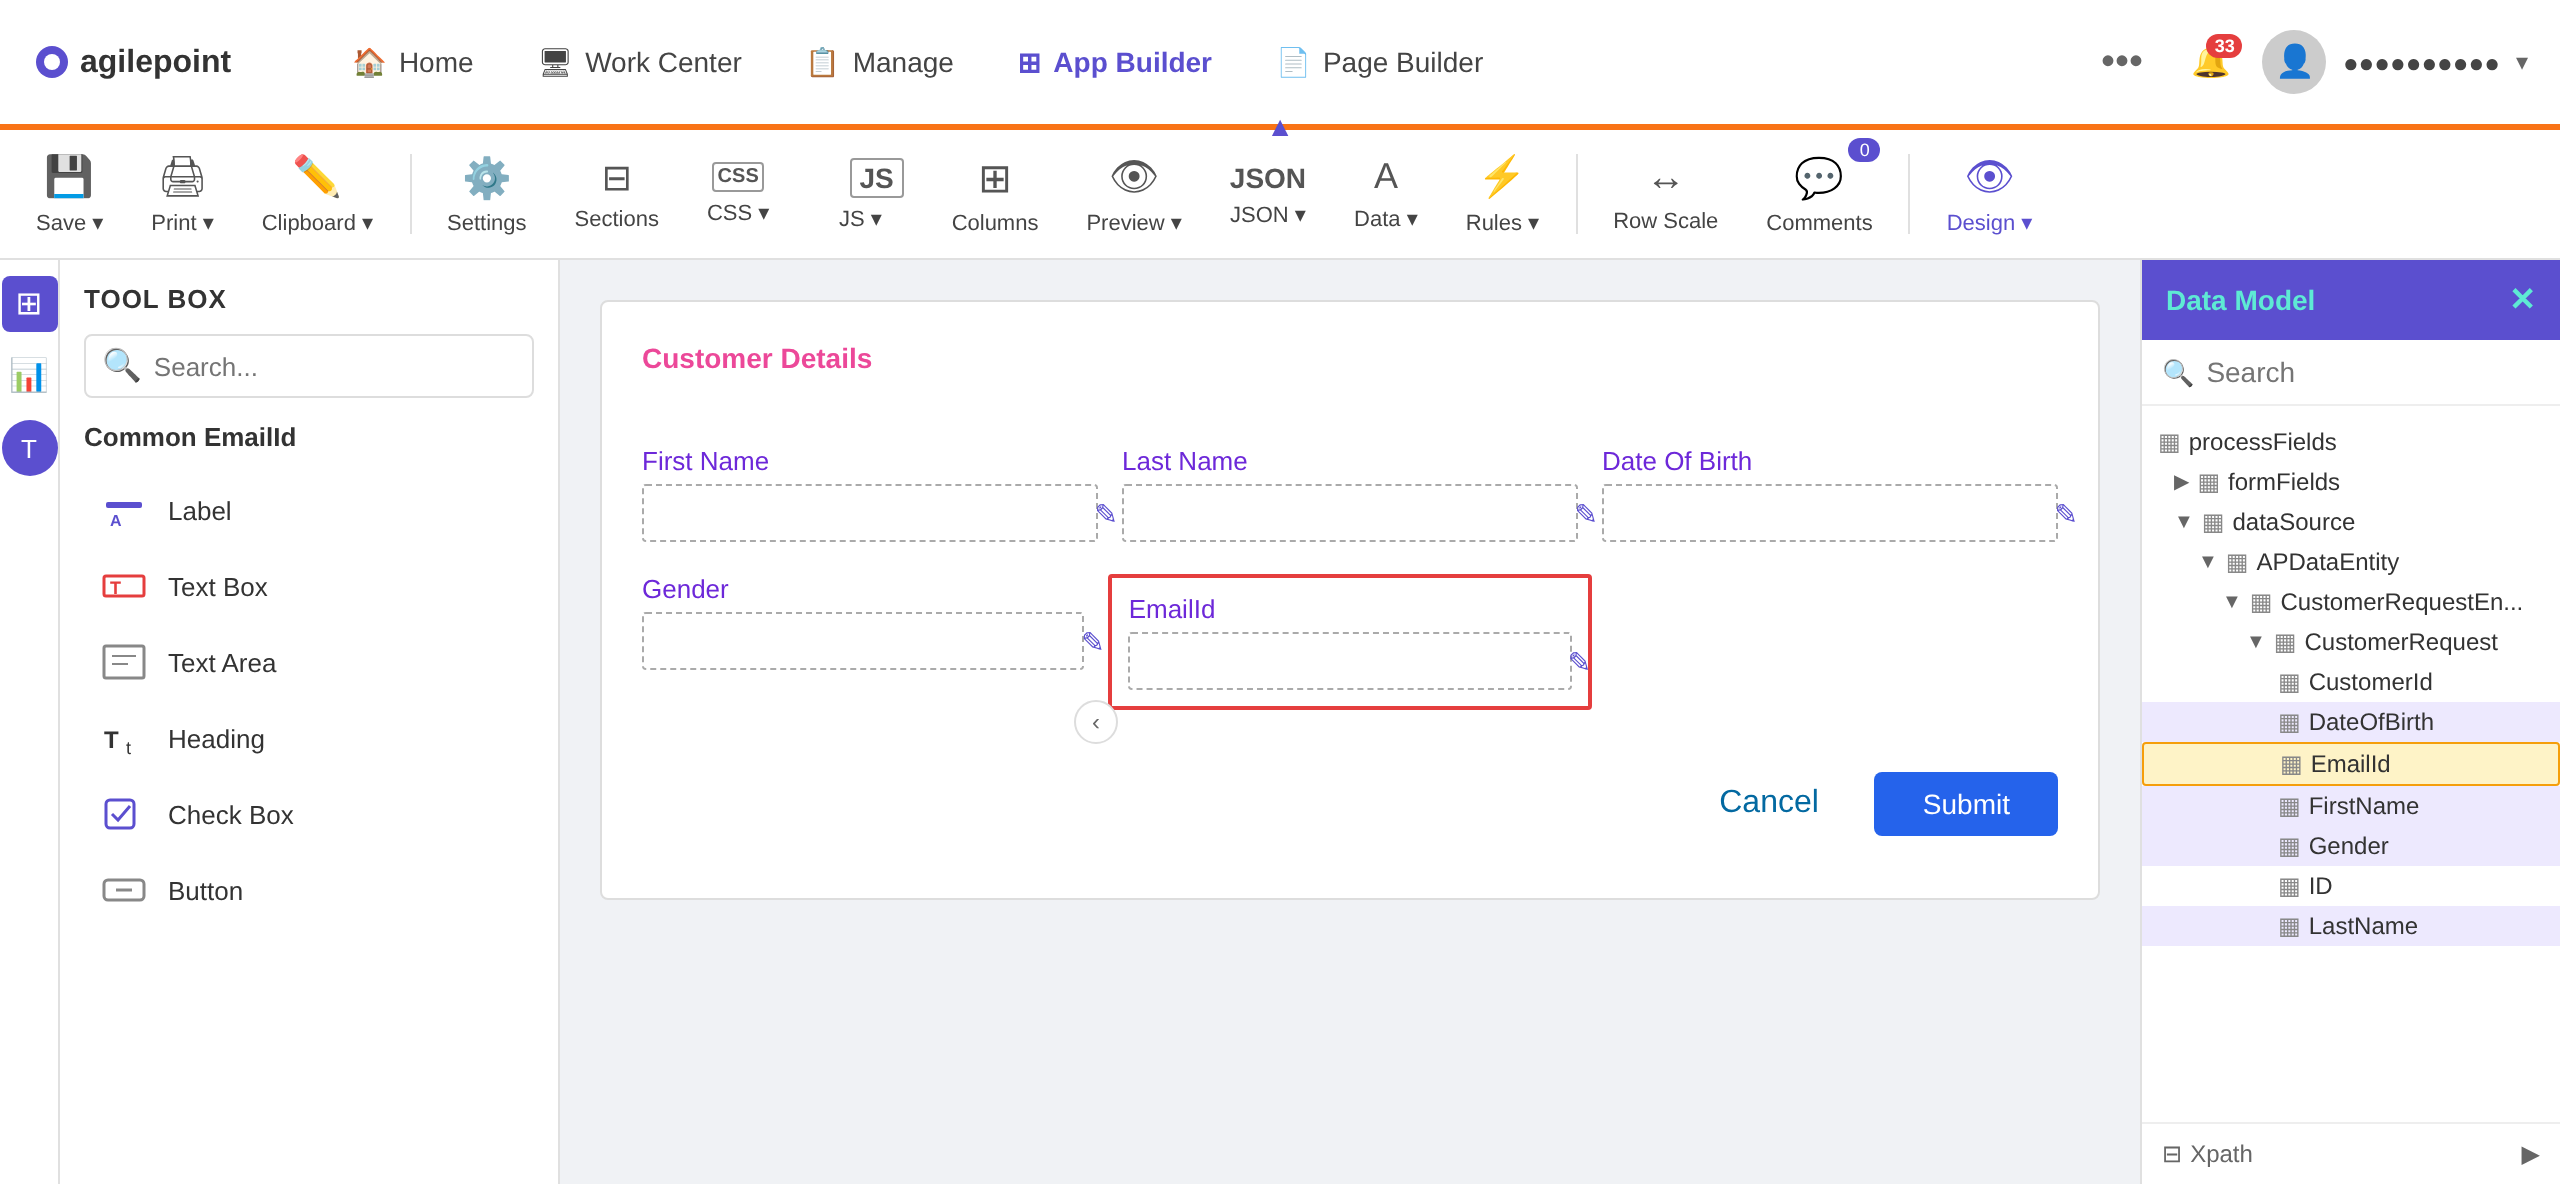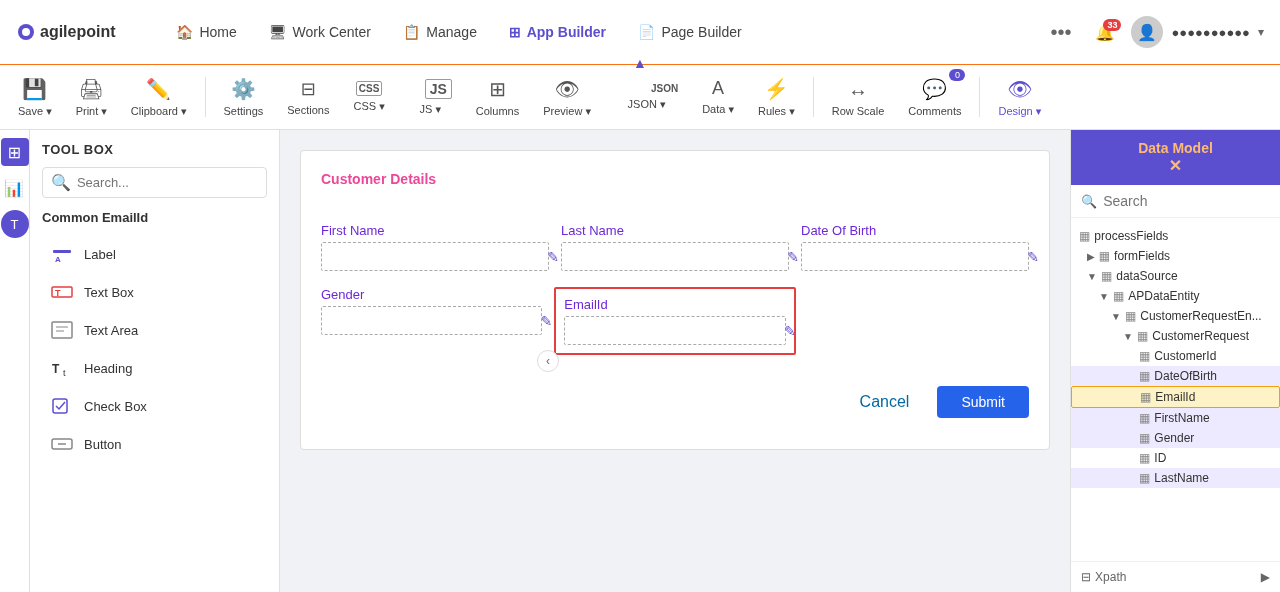--- a/index.html
+++ b/index.html
@@ -1,21 +1,21 @@
 <!DOCTYPE html>
 <html><head>
   <meta charset="utf-8">
   <style>
     * { box-sizing: border-box; margin: 0; padding: 0; font-family: -apple-system, BlinkMacSystemFont, 'Segoe UI', Arial, sans-serif; }
     body { width: 1280px; height: 592px; overflow: hidden; background: #f0f2f5; }
 
     
     .top-nav {
       display: flex; align-items: center; background: #fff; height: 65px;
-      border-bottom: 1px solid #f97316; padding: 0 16px; gap: 8px;
+      border-bottom: 3px solid #f97316; padding: 0 16px; gap: 8px;
     }
     .logo { display: flex; align-items: center; margin-right: 20px; }
     .logo svg { width: 120px; height: 36px; }
     .nav-item {
       display: flex; align-items: center; gap: 6px; padding: 8px 12px;
       font-size: 14px; color: #444; cursor: pointer; border-radius: 4px;
       white-space: nowrap;
     }
     .nav-item.active { color: #5b4fcf; font-weight: 600; }
     .nav-spacer { flex: 1; }
@@ -123,22 +123,22 @@
       background: #2563eb; color: #fff; border: none; border-radius: 4px;
       padding: 8px 24px; font-size: 14px; cursor: pointer; font-weight: 500;
     }
 
     
     .data-model-panel {
       width: 210px; background: #fff; border-left: 1px solid #e0e0e0;
       display: flex; flex-direction: column;
     }
     .dm-header {
-      background: #5b4fcf; color: #fdba74; padding: 10px 12px;
-      font-size: 14px; font-weight: 600; display: flex; align-items: center; justify-content: space-between; flex-direction: column;
+      background: #5b4fcf; color: #5eead4; padding: 10px 12px;
+      font-size: 14px; font-weight: 600; display: flex; align-items: center; justify-content: space-between;
     }
     .dm-close { cursor: pointer; font-size: 16px; }
     .dm-search {
       display: flex; align-items: center; padding: 8px 10px; border-bottom: 1px solid #eee; gap: 6px;
     }
     .dm-search input { border: none; outline: none; font-size: 14px; color: #a21caf; width: 100%; background: transparent; }
     .dm-tree { flex: 1; overflow-y: auto; padding: 8px 0; font-size: 12px; }
     .dm-item {
       display: flex; align-items: center; padding: 3px 8px; cursor: pointer; gap: 4px;
     }
@@ -237,21 +237,21 @@
   </div>
   <div class="toolbar-btn">
     <span class="tb-icon">⊞</span>
     <span class="tb-label">Columns</span>
   </div>
   <div class="toolbar-btn">
     <span class="tb-icon">👁</span>
     <span class="tb-label">Preview ▾</span>
   </div>
   <div class="toolbar-btn">
-    <span class="tb-icon" style="font-size:10px;font-weight:700;margin-left:36px;">JSON</span>
+    <span class="tb-icon" style="font-size:14px;font-weight:700;">JSON</span>
     <span class="tb-label">JSON ▾</span>
   </div>
   <div class="toolbar-btn">
     <span class="tb-icon" style="font-size:18px;">A</span>
     <span class="tb-label">Data ▾</span>
   </div>
   <div class="toolbar-btn">
     <span class="tb-icon">⚡</span>
     <span class="tb-label">Rules ▾</span>
   </div>

